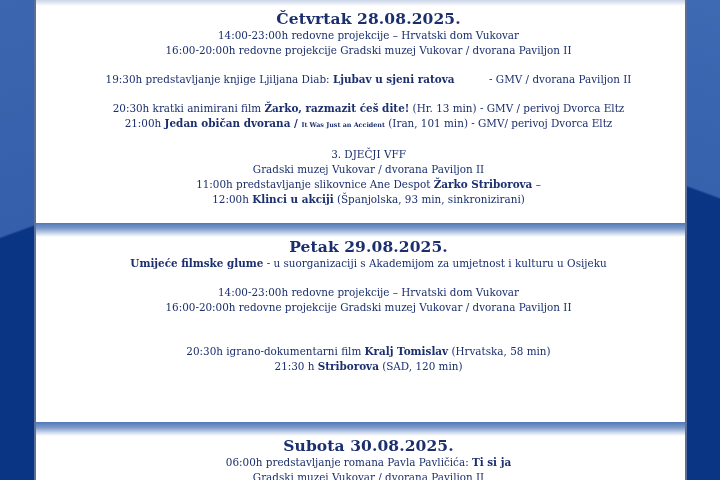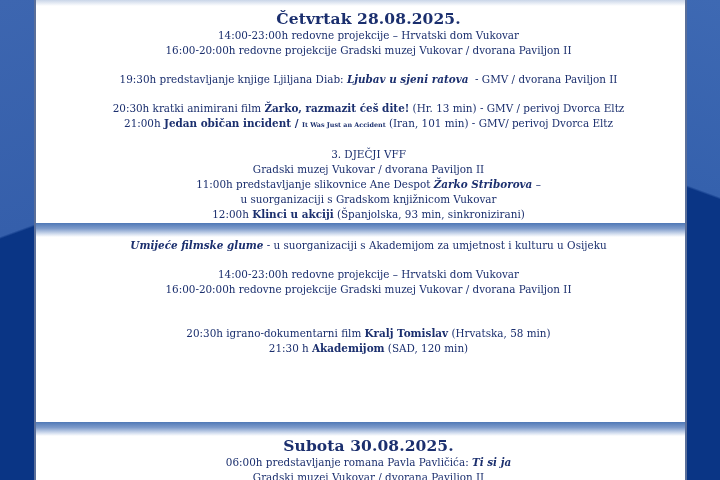--- a/index.html
+++ b/index.html
@@ -43,60 +43,60 @@
     .section { position: absolute; left: 16px; right: 0; text-align: center; }
     .day-title {
       font-weight: bold; font-size: 15.5px; line-height: 18px; margin: 0;
       letter-spacing: 0.1px;
     }
     .line {
       font-size: 10.4px; line-height: 14.8px; white-space: nowrap; margin: 0;
     }
     .gap { height: 14.5px; }
     .b { font-weight: bold; }
-    .bi { font-weight: bold; font-style: italic; }
+    .bi { font-weight: bold; }
     .small { font-size: 6.4px; font-weight: bold; }
   </style>
 </head>
 <body>
 
 <div class="band left"></div>
 <div class="band right"></div>
 
 <div class="content">
   <div class="top-shade"></div>
 
   <div class="section" style="top:10px;">
     <p class="day-title">Četvrtak 28.08.2025.</p>
     <p class="line">14:00-23:00h redovne projekcije – Hrvatski dom Vukovar</p>
     <p class="line">16:00-20:00h redovne projekcije Gradski muzej Vukovar / dvorana Paviljon II</p>
     <div class="gap"></div>
-    <p class="line"><span>19:30h predstavljanje knjige Ljiljana Diab: </span><span class="bi">Ljubav u sjeni ratova</span><span style="white-space:pre;">  - GMV / dvorana Paviljon II</span></p>
+    <p class="line"><span>19:30h predstavljanje knjige Ljiljana Diab: </span><span class="bi">Ljubav u sjeni ratova</span><span style="white-space:pre;padding-left:28px;">  - GMV / dvorana Paviljon II</span></p>
     <div class="gap"></div>
     <p class="line"><span>20:30h kratki animirani film </span><span class="b">Žarko, razmazit ćeš dite!</span><span> (Hr. 13 min) - GMV / perivoj Dvorca Eltz</span></p>
-    <p class="line"><span>21:00h </span><span class="b">Jedan običan incident</span><span class="b"> / </span><span class="small">It Was Just an Accident</span><span> (Iran, 101 min) - GMV/ perivoj Dvorca Eltz</span></p>
+    <p class="line"><span>21:00h </span><span class="b">Jedan običan dvorana</span><span class="b"> / </span><span class="small">It Was Just an Accident</span><span> (Iran, 101 min) - GMV/ perivoj Dvorca Eltz</span></p>
     <div class="gap"></div>
     <p class="line">3. DJEČJI VFF</p>
     <p class="line">Gradski muzej Vukovar / dvorana Paviljon II</p>
     <p class="line"><span>11:00h predstavljanje slikovnice Ane Despot </span><span class="bi">Žarko Striborova</span><span> –</span></p>
-    <p class="line">u suorganizaciji s Gradskom knjižnicom Vukovar</p>
     <p class="line"><span>12:00h </span><span class="b">Klinci u akciji</span><span> (Španjolska, 93 min, sinkronizirani)</span></p>
   </div>
 
   <div class="divider" style="top:223px;"></div>
 
   <div class="section" style="top:238px;">
+    <p class="day-title">Petak 29.08.2025.</p>
     <p class="line"><span class="bi">Umijeće filmske glume</span><span> - u suorganizaciji s Akademijom za umjetnost i kulturu u Osijeku</span></p>
     <div class="gap"></div>
     <p class="line">14:00-23:00h redovne projekcije – Hrvatski dom Vukovar</p>
     <p class="line">16:00-20:00h redovne projekcije Gradski muzej Vukovar / dvorana Paviljon II</p>
     <div class="gap"></div>
     <div class="gap"></div>
     <p class="line"><span>20:30h igrano-dokumentarni film </span><span class="b">Kralj Tomislav</span><span> (Hrvatska, 58 min)</span></p>
-    <p class="line"><span>21:30 h </span><span class="b">Akademijom</span><span> (SAD, 120 min)</span></p>
+    <p class="line"><span>21:30 h </span><span class="b">Striborova</span><span> (SAD, 120 min)</span></p>
   </div>
 
   <div class="divider" style="top:422px;"></div>
 
   <div class="section" style="top:437px;">
     <p class="day-title">Subota 30.08.2025.</p>
     <p class="line"><span>06:00h predstavljanje romana Pavla Pavličića: </span><span class="bi">Ti si ja</span></p>
     <p class="line">Gradski muzej Vukovar / dvorana Paviljon II</p>
   </div>
 </div>

